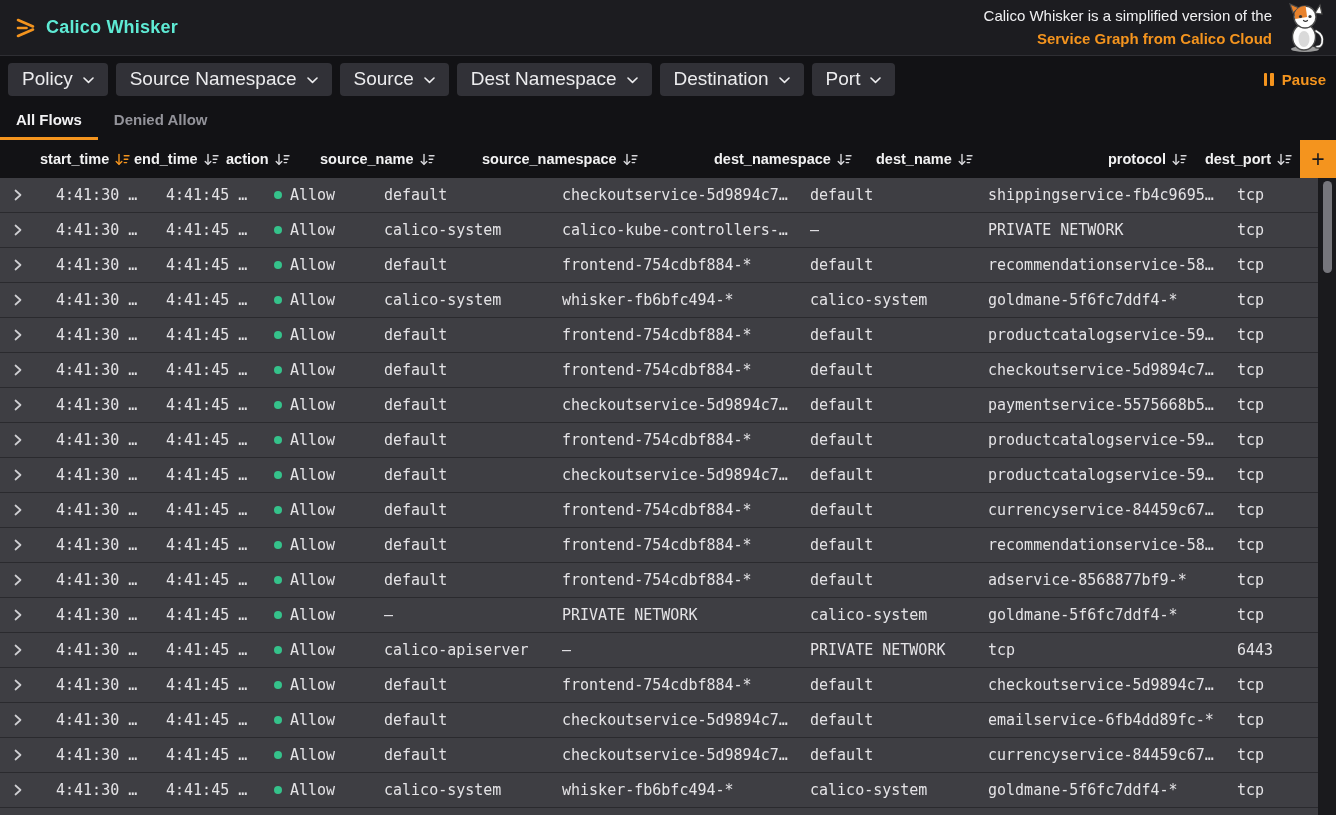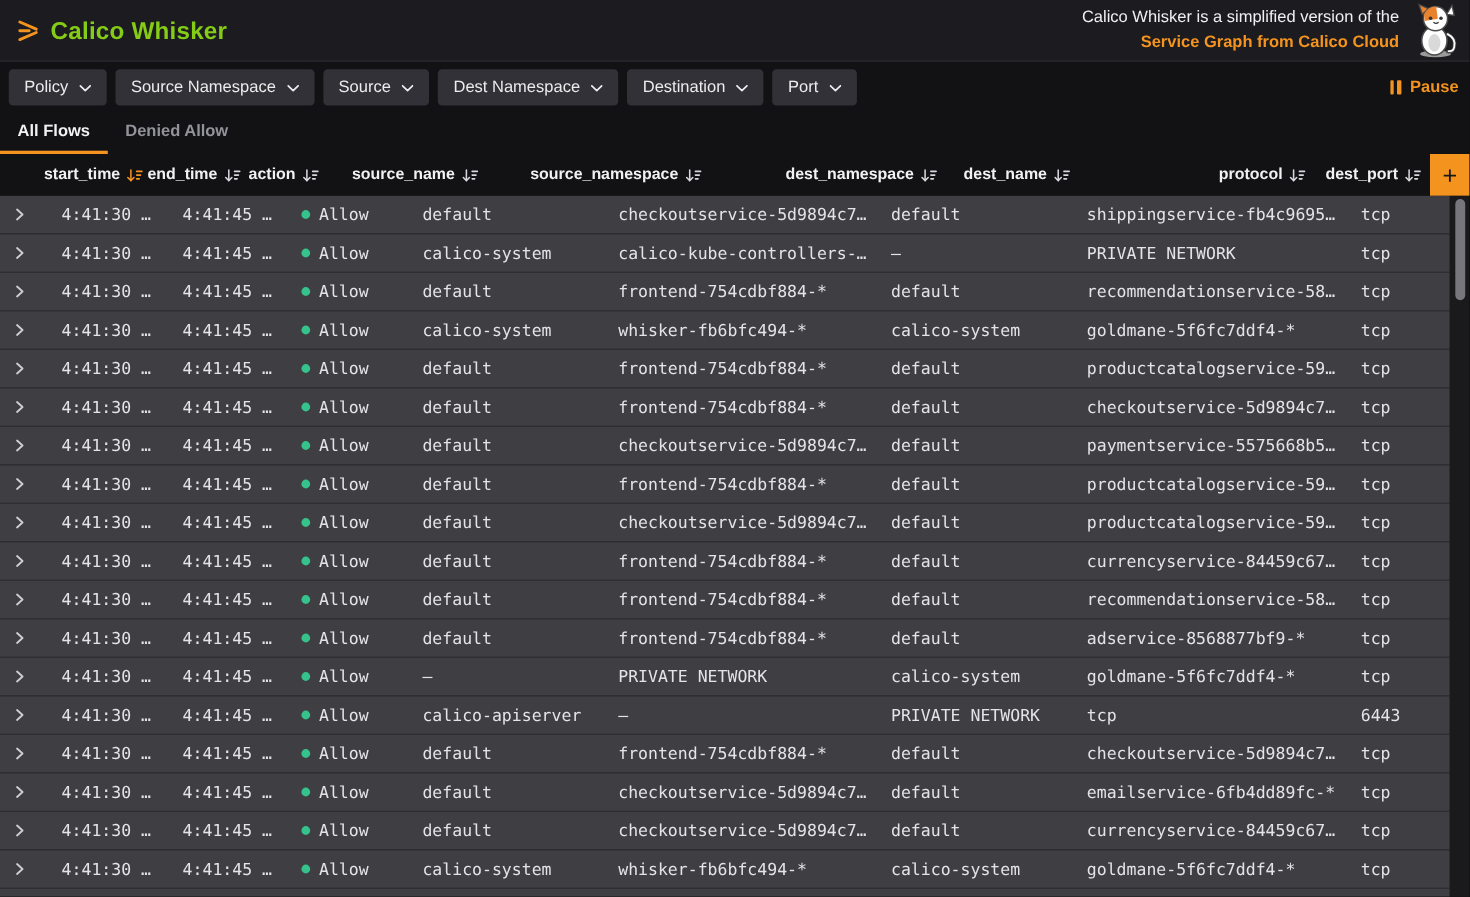--- a/index.html
+++ b/index.html
@@ -3,30 +3,30 @@
 <meta charset="utf-8">
 <style>
   * { margin:0; padding:0; box-sizing:border-box; }
   html,body { width:1336px; height:815px; overflow:hidden; background:#121215;
     font-family:"Liberation Sans","DejaVu Sans",sans-serif; }
 
   
   .app-header { height:56px; background:#1c1c20; border-bottom:1px solid #2e2e33;
     display:flex; align-items:center; padding:0 8px 0 14px; }
   .logo { display:flex; align-items:center; gap:8px; }
-  .logo .title { color:#84cc16; font-size:22px; font-weight:700; letter-spacing:.2px; }
+  .logo .title { color:#5eead4; font-size:18px; font-weight:700; letter-spacing:.2px; }
   .tagline { margin-left:auto; text-align:right; line-height:1.45; padding-right:10px; }
   .tagline .l1 { color:#f0f0f2; font-size:15px; }
   .tagline a { color:#f4941e; font-size:15px; font-weight:700; text-decoration:none; cursor:pointer; }
 
   
   .toolbar { height:46px; display:flex; align-items:center; padding:0 10px 0 8px; }
   .filters { display:flex; gap:8px; }
   .pill { display:flex; align-items:center; gap:10px; height:33px; padding:0 14px;
-    background:#313137; border:none; border-radius:4px; color:#ececee; font-size:15px;
+    background:#313137; border:none; border-radius:4px; color:#ececee; font-size:19px;
     font-family:inherit; cursor:pointer; }
   .pill svg { margin-top:2px; }
   .pause-btn { margin-left:auto; display:flex; align-items:center; gap:8px; background:none;
     border:none; color:#f4941e; font-size:15px; font-weight:700; font-family:inherit; cursor:pointer; }
   .pause-icon { display:inline-flex; gap:3px; }
   .pause-icon i { width:3.5px; height:13px; background:#f4941e; border-radius:1px; }
 
   
   .tabs { height:38px; display:flex; padding-left:0; }
   .tab { height:100%; padding:0 16px; display:flex; align-items:center; background:none; border:none;

